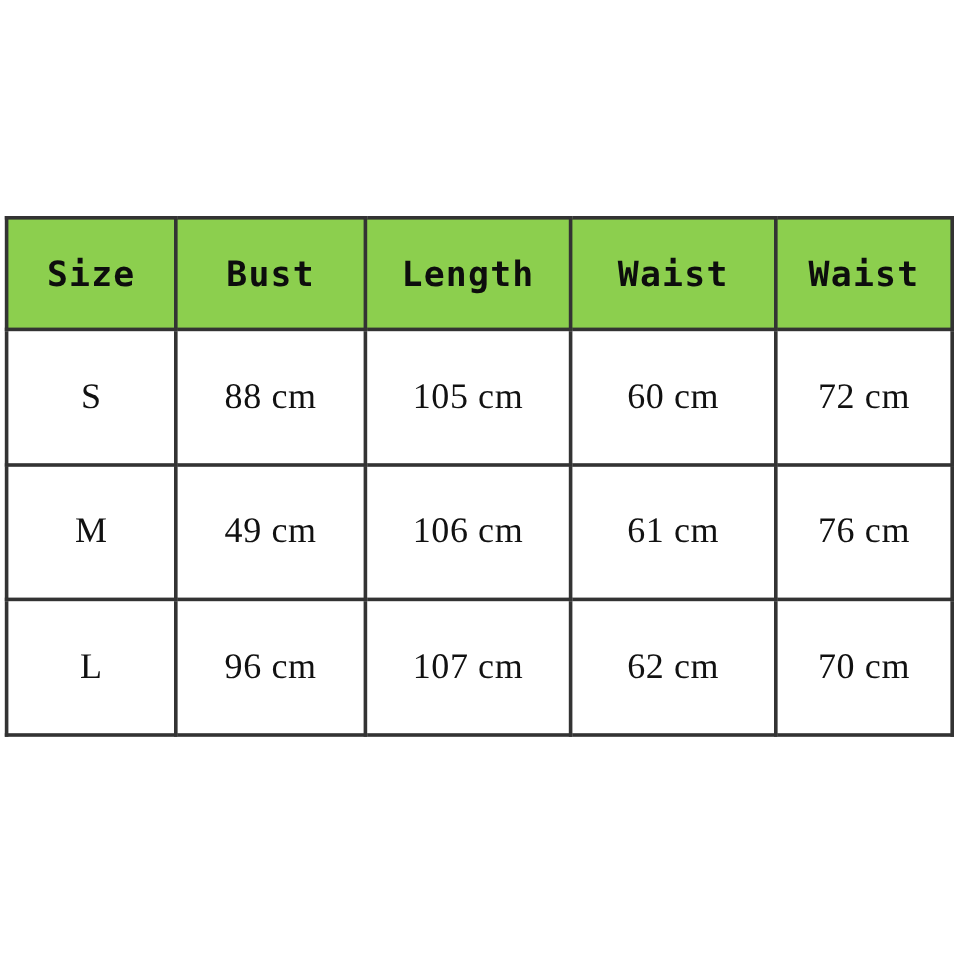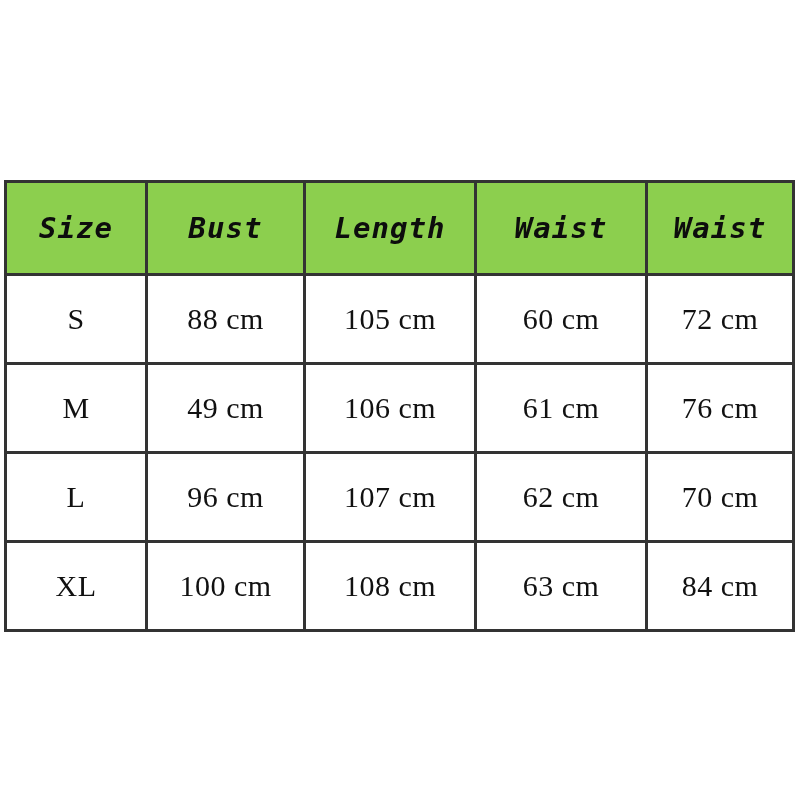--- a/index.html
+++ b/index.html
@@ -47,21 +47,20 @@
   }
 
   table.size-chart thead th {
     background: #8ccf4e;
     height: 90px;
     font-family: "DejaVu Sans Mono", "Liberation Mono", monospace;
     font-weight: bold;
     font-size: 29px;
     letter-spacing: 1px;
     color: #0d0d0d;
-    font-style: italic;
   }
 
   table.size-chart tbody td {
     background: #ffffff;
     height: 86px;
     font-family: "Liberation Serif", "DejaVu Serif", serif;
     font-weight: normal;
     font-size: 30px;
     letter-spacing: 0.5px;
     white-space: pre;
@@ -107,22 +106,15 @@
         <td>61 cm</td>
         <td>76 cm</td>
       </tr>
       <tr>
         <td class="cell-size">L</td>
         <td>96 cm</td>
         <td>107 cm</td>
         <td>62 cm</td>
         <td>70 cm</td>
       </tr>
-      <tr>
-        <td class="cell-size">XL</td>
-        <td>100 cm</td>
-        <td>108 cm</td>
-        <td>63 cm</td>
-        <td>84 cm</td>
-      </tr>
     </tbody>
   </table>
 </div>
 
 </body></html>

